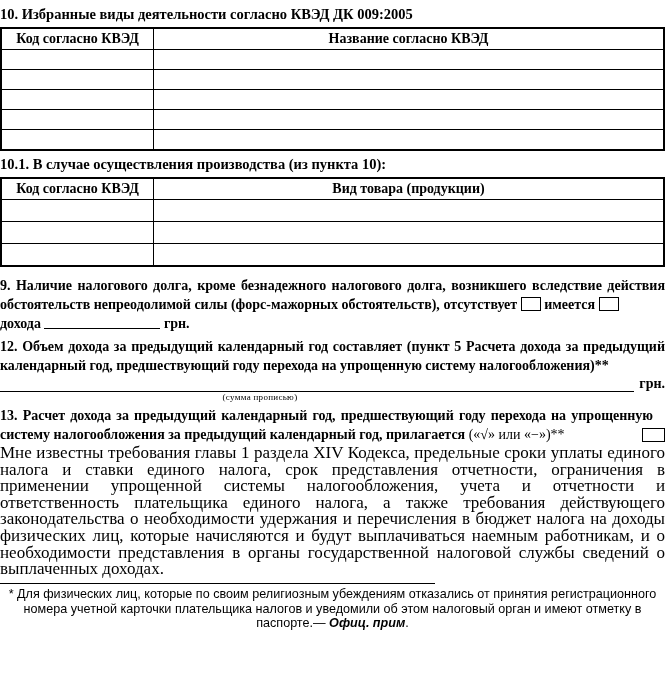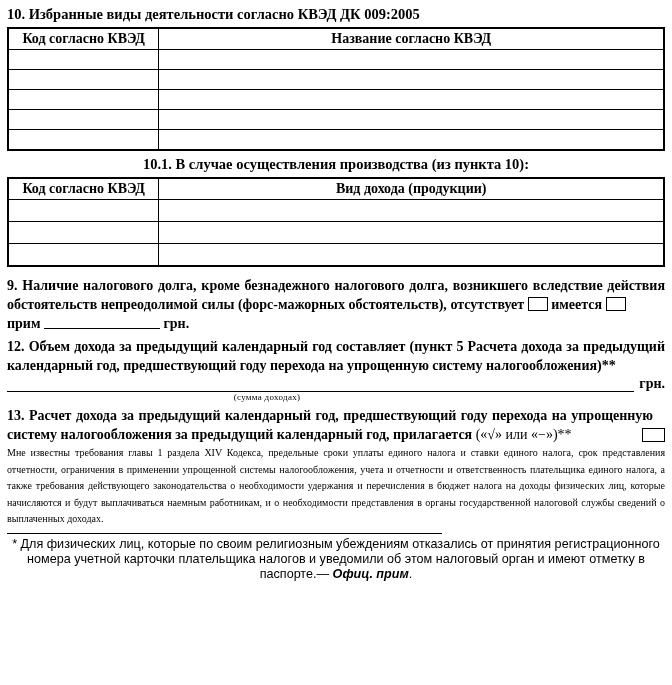--- a/index.html
+++ b/index.html
@@ -1,18 +1,18 @@
 <!DOCTYPE html>
 <html><head>
 <meta charset="utf-8">
 <style>
   html,body{margin:0;padding:0;background:#ffffff;}
   body{width:672px;height:685px;overflow:hidden;color:#000;
        font-family:"Liberation Serif",serif;-webkit-font-smoothing:antialiased;}
-  .page{padding:3px 7px 0 7px;}
+  .page{padding:3px 7px 0 0;}
 
   .heading{font-weight:bold;font-size:14.5px;line-height:19px;margin:2px 0 3px 0;}
 
   table{width:100%;border-collapse:collapse;border:2px solid #000;table-layout:fixed;}
   col.c1{width:23%;}
   th,td{border:1px solid #000;padding:0 3px;}
   th{font-weight:bold;font-size:14px;height:20px;text-align:center;margin-top:22px;}
   table.t1 td{height:19px;}
   table.t2 td{height:21px;}
 
@@ -30,21 +30,21 @@
 
   .amount-row{display:flex;align-items:flex-end;font-weight:bold;font-size:14px;
               line-height:17px;}
   .amount-row .fill-line{flex:1;height:15px;margin-right:5px;}
   .hint{font-size:9px;line-height:11px;letter-spacing:.3px;}
   .hint-sum{width:520px;text-align:center;}
 
   .sec13{position:relative;padding-right:12px;}
   .sec13 .checkbox{position:absolute;right:0;top:22px;width:21px;}
 
-  .decl{font-size:10px;line-height:16.6px;text-align:justify;margin:1px 0 0 0;}
+  .decl{font-size:17px;line-height:16.6px;text-align:justify;margin:1px 0 0 0;}
 
   .fn-sep{width:435px;border:none;border-top:1.5px solid #000;margin:5px 0 2px 0;}
   .footnote{font-family:"Liberation Sans",sans-serif;font-size:12.6px;
             line-height:14.8px;text-align:center;margin:3px 0 0 0;}
   .fn-note{font-weight:bold;font-style:italic;}
 </style>
 </head>
 <body>
 
 <div class="page">
@@ -79,31 +79,31 @@
           <td></td>
           <td></td>
         </tr>
       <tr>
           <td></td>
           <td></td>
         </tr>
     </tbody>
   </table>
 
-  <div class="heading" style="margin-top:4px;text-align:center;">10.1. В случае осуществления производства (из пункта 10):</div>
+  <div class="heading" style="margin-top:4px;">10.1. В случае осуществления производства (из пункта 10):</div>
 
   <table class="t2">
     <colgroup>
         <col class="c1">
         <col>
       </colgroup>
     <thead>
       <tr>
         <th>Код согласно КВЭД</th>
-        <th>Вид дохода (продукции)</th>
+        <th>Вид товара (продукции)</th>
       </tr>
     </thead>
     <tbody>
       <tr>
           <td></td>
           <td></td>
         </tr>
       <tr>
           <td></td>
           <td></td>
@@ -116,31 +116,31 @@
   </table>
 
   <p class="para bold mt">
     <span>9. Наличие налогового долга, кроме безнадежного налогового долга, возникшего вследствие действия обстоятельств непреодолимой силы (форс-мажорных обстоятельств),</span>
     <span>отсутствует</span>
     <span class="checkbox"></span>
     <span>имеется</span>
     <span class="checkbox"></span>
   </p>
   <div class="sum-line">
-    <span>прим</span>
+    <span>дохода</span>
     <span class="fill-line"></span>
     <span>грн.</span>
   </div>
 
   <p class="para bold" style="margin-top:4px;">12. Объем дохода за предыдущий календарный год составляет (пункт 5 Расчета дохода за предыдущий календарный год, предшествующий году перехода на упрощенную систему налогообложения)**</p>
   <div class="amount-row">
     <span class="fill-line"></span>
     <span>грн.</span>
   </div>
-  <div class="hint hint-sum">(сумма доходах)</div>
+  <div class="hint hint-sum">(сумма прописью)</div>
 
   <p class="para bold sec13" style="margin-top:3px;">
     <span>13. Расчет дохода за предыдущий календарный год, предшествующий году перехода на упрощенную систему налогообложения за предыдущий календарный год, прилагается</span>
     <span style="font-weight:normal;">(«√» или «−»)**</span>
     <span class="checkbox"></span>
   </p>
 
   <p class="decl">Мне известны требования главы 1 раздела XIV Кодекса, предельные сроки уплаты единого налога и ставки единого налога, срок представления отчетности, ограничения в применении упрощенной системы налогообложения, учета и отчетности и ответственность плательщика единого налога, а также требования действующего законодательства о необходимости удержания и перечисления в бюджет налога на доходы физических лиц, которые начисляются и будут выплачиваться наемным работникам, и  о необходимости представления в органы государственной налоговой службы сведений о выплаченных доходах.</p>
 
   <hr class="fn-sep">

